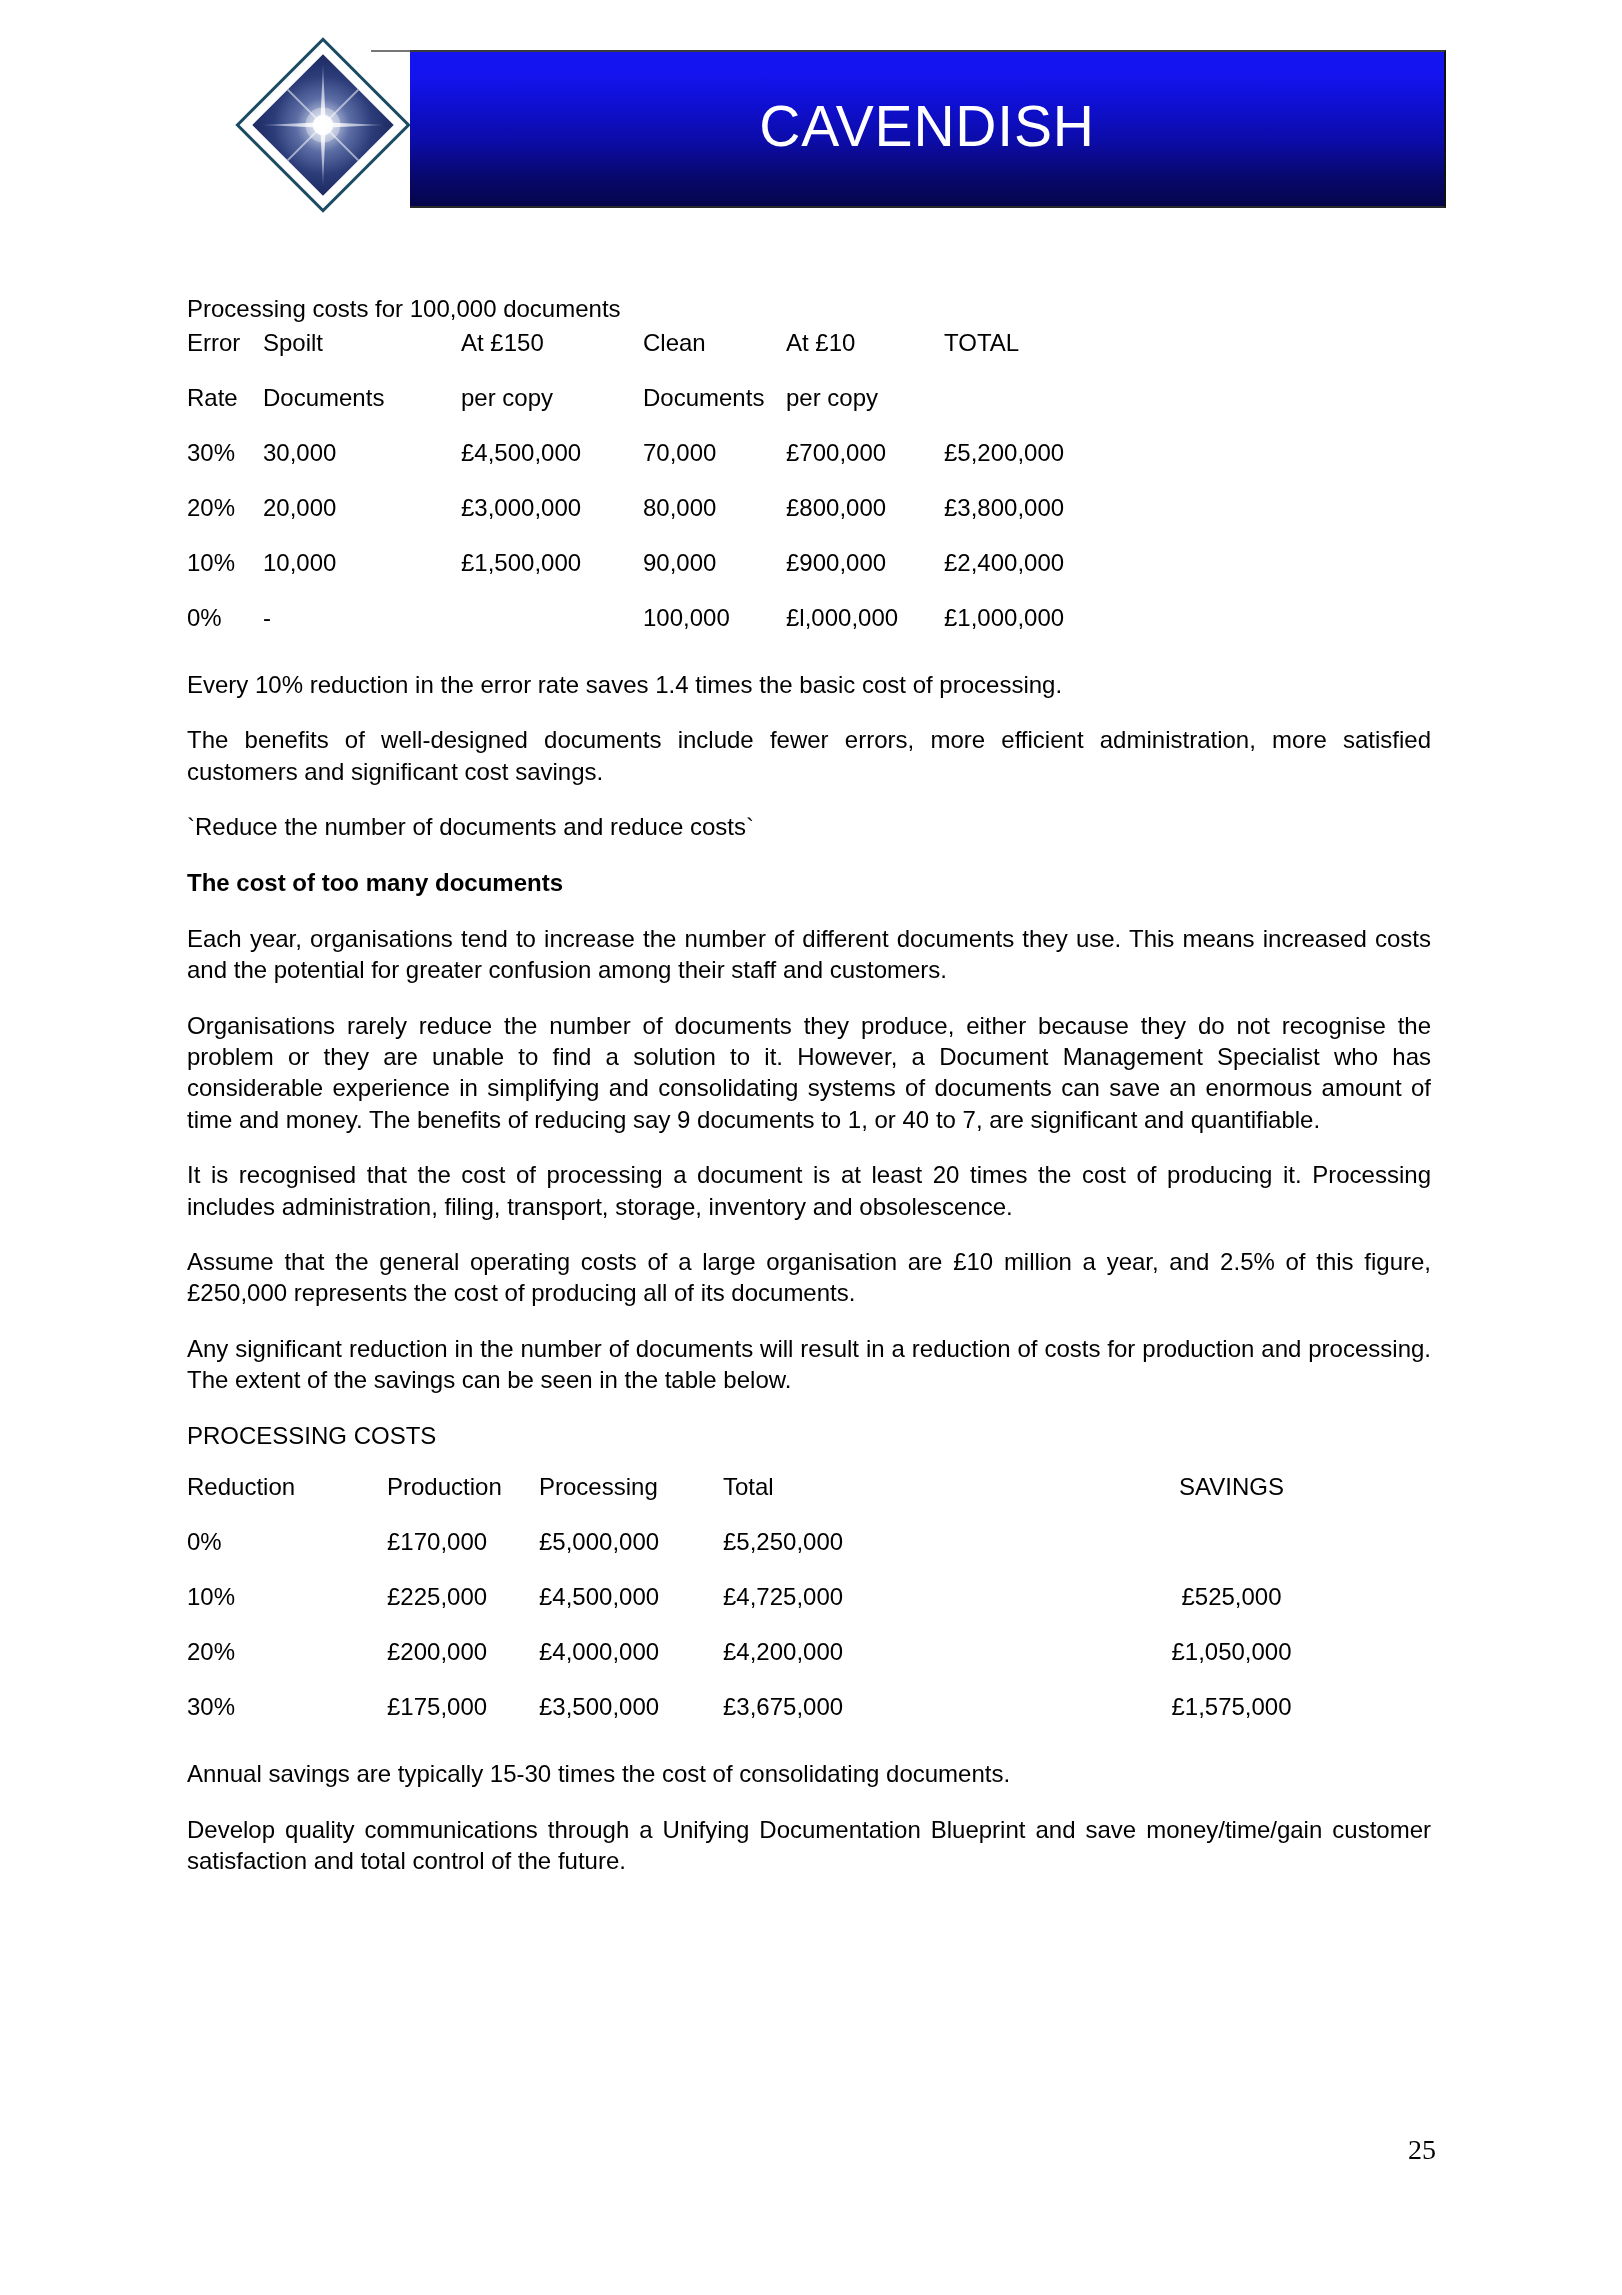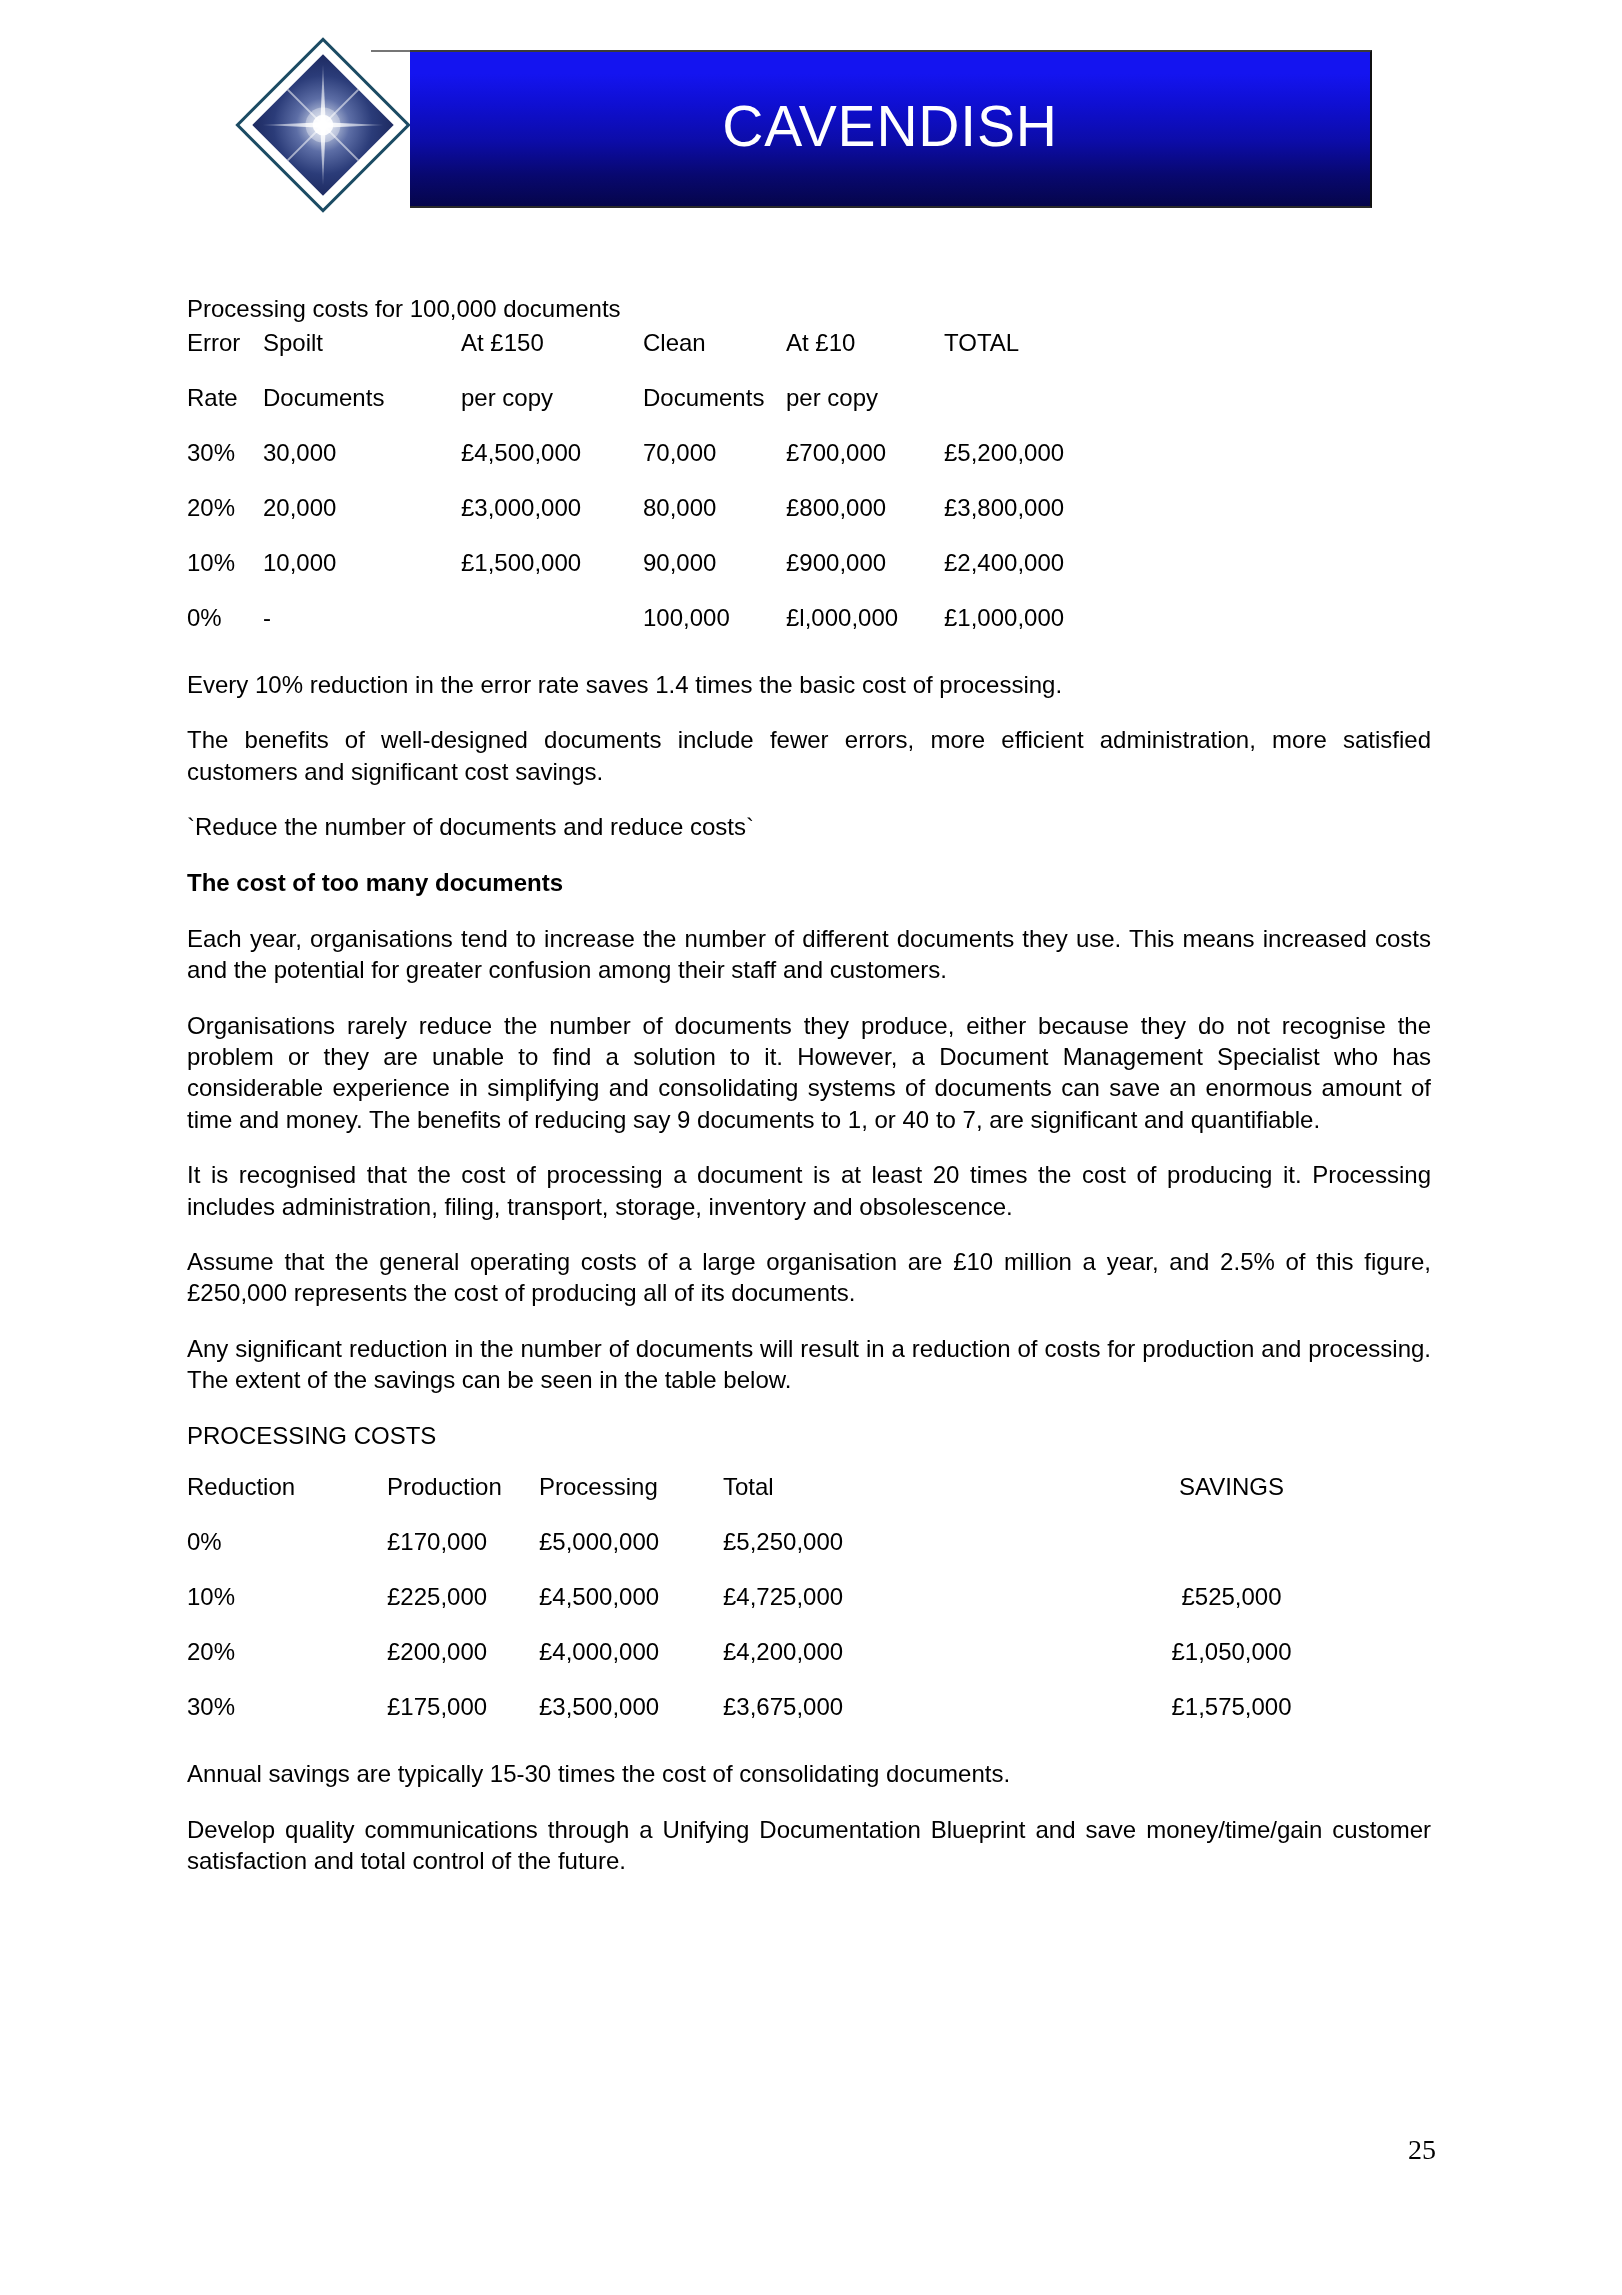--- a/index.html
+++ b/index.html
@@ -77,21 +77,21 @@
     top: 22px;
     width: 124px;
     height: 124px;
     pointer-events: none;
   }
 
   .banner {
     position: absolute;
     left: 410px;
     top: 50px;
-    width: 962px;
+    width: 1036px;
     height: 158px;
     background: linear-gradient(to bottom, #1414f0 0%, #1414f0 14%, #0f0fd2 34%, #0c0ca8 58%, #08086f 80%, #05054b 100%);
     border-top: 2.4px solid #3a3a3a;
     border-bottom: 2.4px solid #2a2a2a;
     border-right: 2.4px solid #101010;
     box-sizing: border-box;
     display: flex;
     align-items: center;
     justify-content: center;
   }

